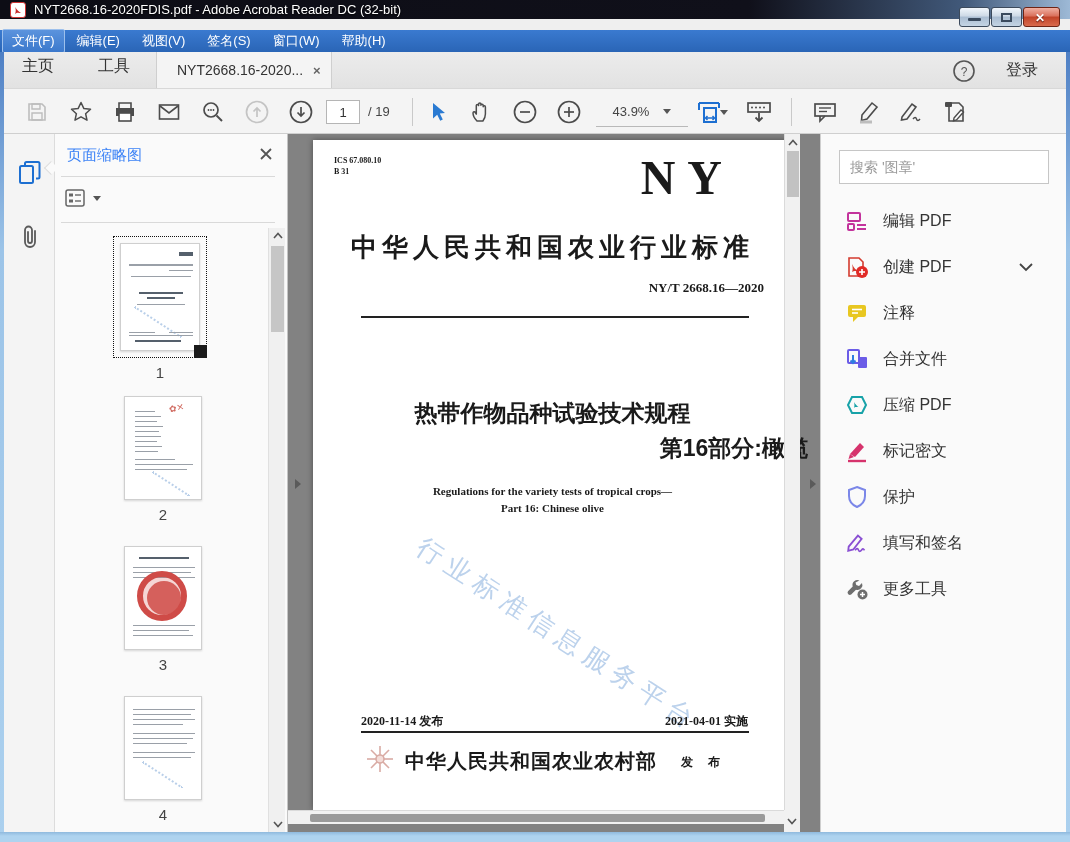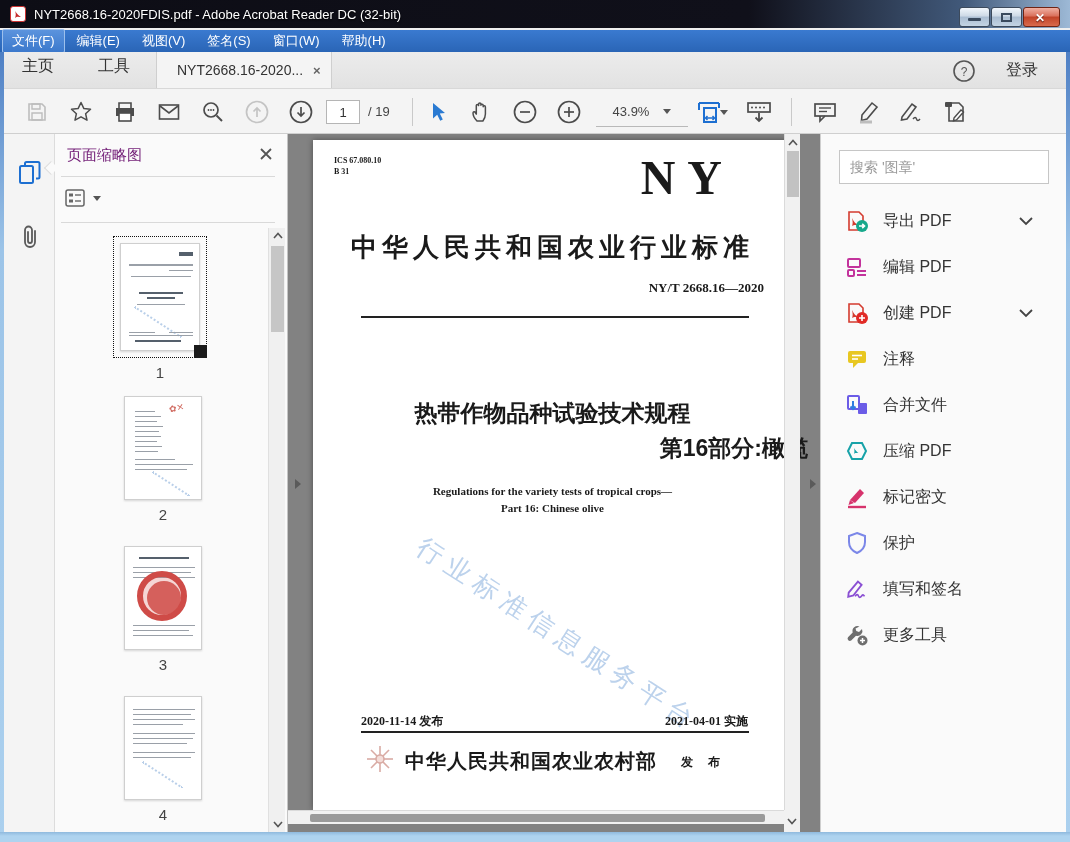--- a/index.html
+++ b/index.html
@@ -1,21 +1,21 @@
 <!DOCTYPE html>
 <html><head>
 <meta charset="utf-8">
 <style>
   * { margin:0; padding:0; box-sizing:border-box; }
   html,body { width:1070px; height:842px; overflow:hidden; }
   body { font-family:"Liberation Sans", sans-serif; }
   #app { position:relative; width:1070px; height:842px; background:#efefef; }
 
   
-  .titlebar { position:absolute; left:0; top:0; width:1070px; height:28px;
+  .titlebar { position:absolute; left:0; top:0; width:1070px; height:19px;
     background:linear-gradient(90deg,#0d0d15 0%,#10101a 70%,#41597a 90%,#9db9d6 100%);
     display:flex; align-items:center; }
   .pdf-badge { width:16px; height:16px; margin-left:10px; border-radius:3px; background:#fff;
     border:1px solid #c33; display:flex; align-items:center; justify-content:center; }
   .pdf-badge svg { display:block; }
   .window-title { color:#fff; font-size:13px; margin-left:8px; text-shadow:0 1px 2px #000; }
   .win-btns { position:absolute; right:10px; top:7px; display:flex; }
   .winbtn { width:31px; height:20px; border:1px solid #3c4a5c; border-radius:3px; margin-left:1px;
     background:linear-gradient(#f2f7fc,#cdd9e6 45%,#aabdd2 50%,#c4d4e4); position:relative; }
   .winbtn.close { width:37px; background:linear-gradient(#f0b0a2,#d9705b 45%,#c14328 50%,#d96a4c); border-color:#6e2415; }
@@ -68,21 +68,21 @@
   .rail { position:absolute; left:4px; top:134px; width:51px; height:698px; background:#f4f4f4;
     border-right:1px solid #dcdcdc; }
   .rail-btn { position:absolute; left:11px; width:30px; height:30px; display:flex; align-items:center; justify-content:center; }
   .rail-notch { position:absolute; left:46px; top:163px; width:10px; height:10px; background:#fafafa;
     border-left:1px solid #dcdcdc; border-bottom:1px solid #dcdcdc; transform:rotate(45deg); }
 
   
   .thumb-panel { position:absolute; left:55px; top:134px; width:233px; height:698px; background:#fafafa;
     border-right:1px solid #c4c4c4; }
   .tp-header { position:absolute; left:0; top:0; width:100%; height:42px; }
-  .tp-title { position:absolute; left:12px; top:12px; font-size:15px; color:#701a75; }
+  .tp-title { position:absolute; left:12px; top:12px; font-size:15px; color:#3b82f6; }
   .tp-close { position:absolute; left:200px; top:9px; width:22px; height:22px; display:flex; align-items:center; justify-content:center; }
   .tp-hr { position:absolute; left:6px; width:214px; height:1px; background:#d9d9d9; }
   .tp-opts { position:absolute; left:10px; top:52px; width:40px; height:24px; display:flex; align-items:center; }
   .thumb-wrap { position:absolute; display:flex; flex-direction:column; align-items:center; }
   .thumb-page { background:#fff; border:1px solid #cfcfcf; box-shadow:0 1px 2px rgba(0,0,0,.15); position:relative; overflow:hidden; }
   .thumb-sel { border:1px dotted #111; padding:6px; position:relative; }
   .sel-corner { position:absolute; right:-1px; bottom:-1px; width:13px; height:13px; background:#1a1a1a; }
   .thumb-label { margin-top:6px; font-size:15px; color:#444; }
   .tl { position:absolute; background:#9aa0a8; height:1px; }
   .tl.dark { background:#55606c; }
@@ -511,36 +511,20 @@
       <svg width="8" height="12" viewBox="0 0 8 12">
           <path d="M1 1l6 5-6 5z" fill="#5a5a5a"></path>
         </svg>
     </div>
   </div>
 
   <div class="tools-panel">
     <input class="search-box" placeholder="搜索 '图章'" style="">
 
     <div class="tool-list">
-      <div class="tool-item">
-        <span class="ticon">
-          <svg width="24" height="24" viewBox="0 0 24 24">
-              <path d="M4 3h10l4 4v14H4z" fill="none" stroke="#d43b2f" stroke-width="1.6"></path>
-              <path d="M7 9c2 4 4 6 6 7-2 .2-4-.5-6 1 1-2 .8-5 0-8z" fill="#d43b2f"></path>
-              <circle cx="17" cy="17" r="6" fill="#17a88b"></circle>
-              <path d="M14 17h5M17.2 14.8L19.5 17l-2.3 2.2" fill="none" stroke="#fff" stroke-width="1.6"></path>
-            </svg>
-        </span>
-        <span class="tlabel">导出 PDF</span>
-        <span class="tchev">
-          <svg width="14" height="9" viewBox="0 0 14 9">
-              <path d="M1 1l6 6 6-6" fill="none" stroke="#444" stroke-width="1.8"></path>
-            </svg>
-        </span>
-      </div>
 
       <div class="tool-item">
         <span class="ticon">
           <svg width="24" height="24" viewBox="0 0 24 24">
               <rect x="3" y="4" width="12" height="8" rx="1" fill="none" stroke="#c3339c" stroke-width="2"></rect>
               <rect x="3" y="15" width="6" height="6" rx="1" fill="none" stroke="#c3339c" stroke-width="2"></rect>
               <line x1="12" y1="16" x2="21" y2="16" stroke="#c3339c" stroke-width="2"></line>
               <line x1="12" y1="20" x2="21" y2="20" stroke="#c3339c" stroke-width="2"></line>
             </svg>
         </span>

